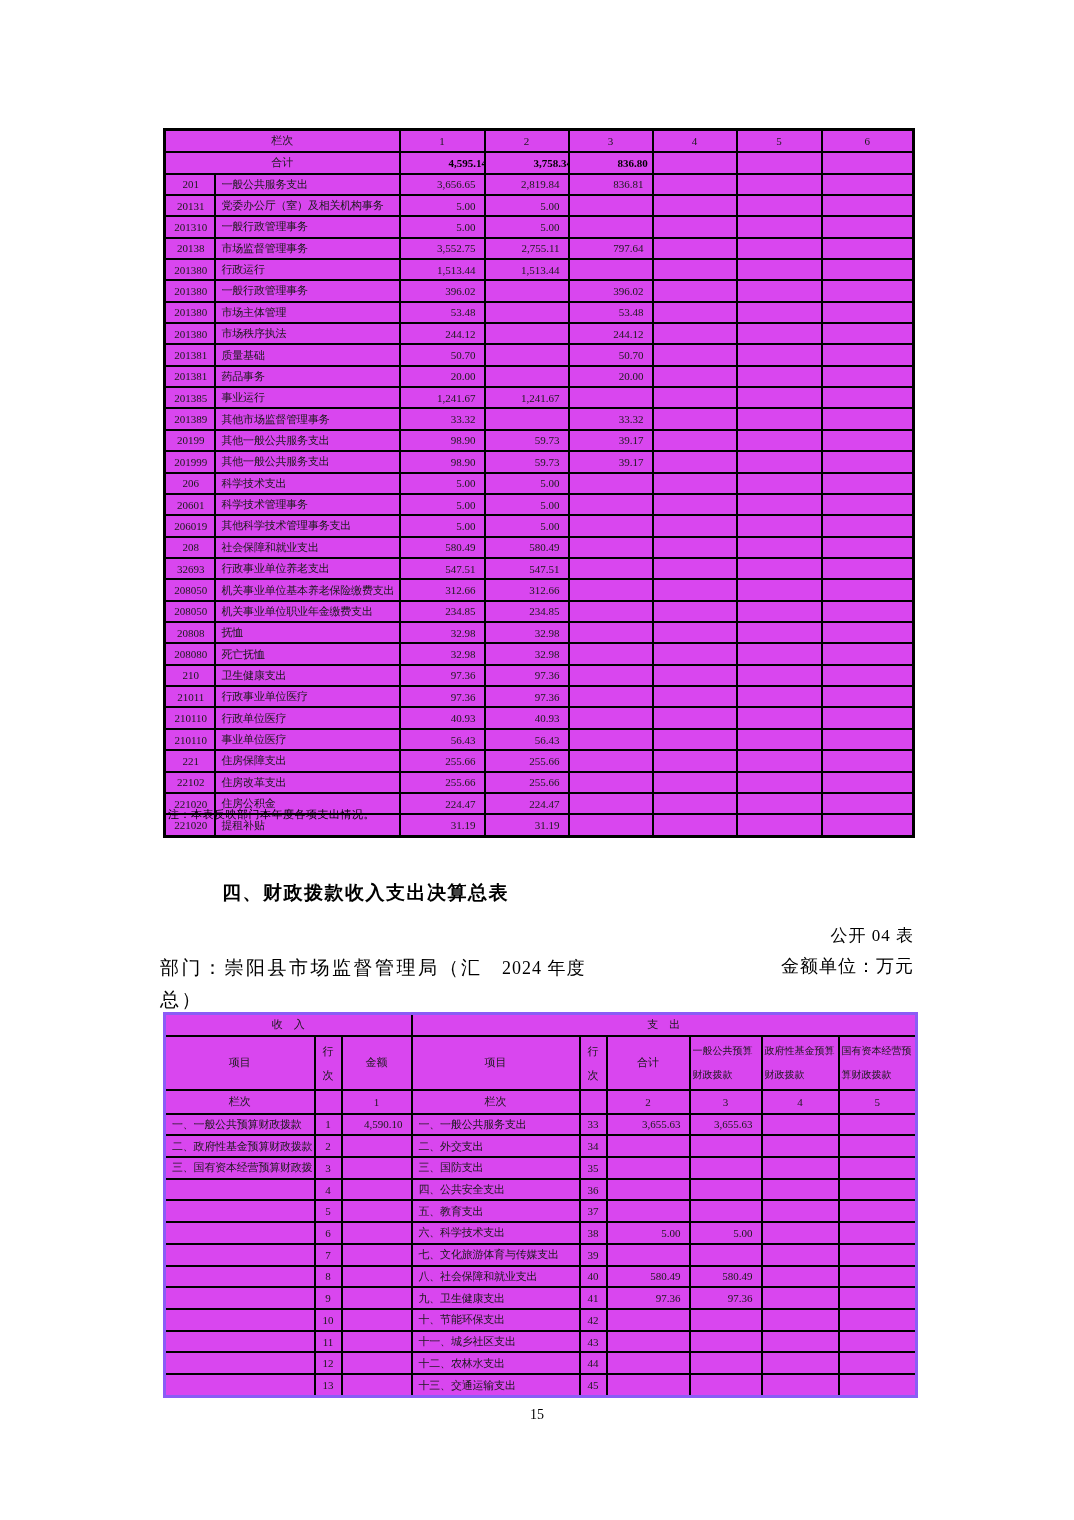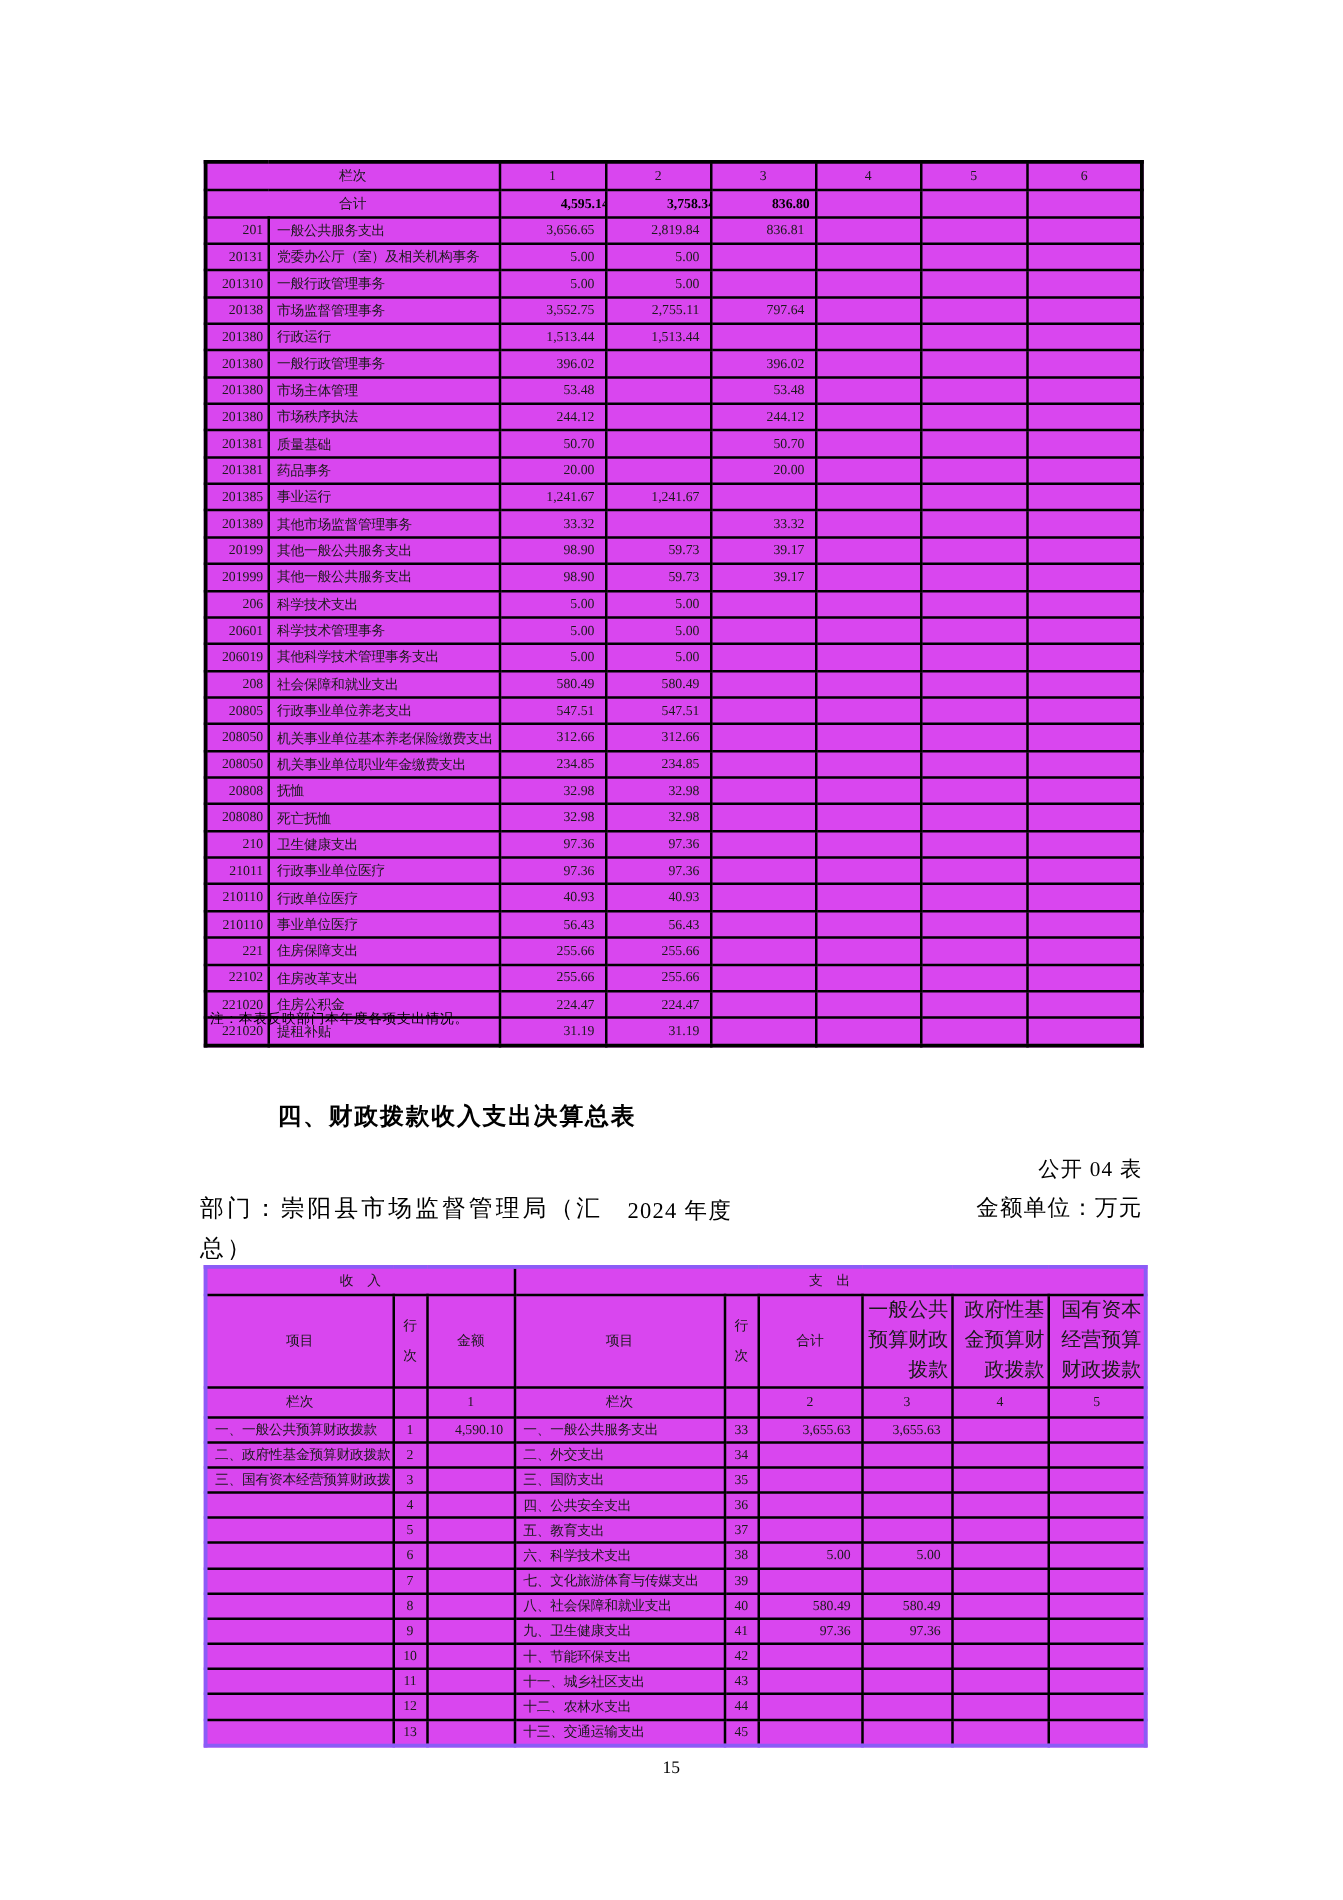--- a/index.html
+++ b/index.html
@@ -15,26 +15,26 @@
   td, th {
     border:2px solid #000; font-size:11px; font-weight:normal;
     padding:0 3px; overflow:hidden; vertical-align:middle; color:#1a1a1a;
   }
   #table1 thead tr { height:22px; }
   #table2 tr.r1 { height:22px; }
   #table2 tr.hdr2 { height:54px; }
   #table2 tr.lanci-row { height:24px; }
   .c { text-align:center; }
   .num { text-align:right; padding-right:8px; white-space:nowrap; }
-  .code { text-align:right; padding-left:5px; white-space:nowrap; }
+  .code { text-align:center; padding-left:5px; white-space:nowrap; }
   .name, .item { text-align:left; padding-left:6px; white-space:nowrap; letter-spacing:-0.2px; }
   .cline { text-align:center; }
   .bold { font-weight:bold; color:#000;padding-left:48px; }
   .sp { white-space:pre; }
-  .wrap { line-height:24px; padding:0 2px; font-size:16px; text-align:right; }
+  .wrap { line-height:24px; padding:0 2px; font-size:10px; text-align:left; }
   .vert { width:12px; margin:0 auto; line-height:24px; word-break:break-all; text-align:center; }
   .note { position:absolute; left:168px; top:807px; font-size:11px; letter-spacing:0.5px; }
   .title {
     position:absolute; left:222px; top:880px; margin:0;
     font-family:"Liberation Sans","DejaVu Sans",sans-serif;
     font-size:19px; font-weight:bold; letter-spacing:1.5px;
   }
   .tcode { position:absolute; right:160px; top:924px; font-size:17px; letter-spacing:1px; }
   .dept { position:absolute; left:160px; top:952px; font-size:19px; letter-spacing:2.5px; line-height:32px; }
   .year { position:absolute; left:502px; top:956px; font-size:18px; letter-spacing:1px; }
@@ -252,21 +252,21 @@
           <td class="code">208</td>
           <td class="name">社会保障和就业支出</td>
           <td class="num">580.49</td>
           <td class="num">580.49</td>
           <td class="num"></td>
           <td class="num"></td>
           <td class="num"></td>
           <td class="num"></td>
         </tr>
         <tr>
-          <td class="code">20805</td>
+          <td class="code">32693</td>
           <td class="name">行政事业单位养老支出</td>
           <td class="num">547.51</td>
           <td class="num">547.51</td>
           <td class="num"></td>
           <td class="num"></td>
           <td class="num"></td>
           <td class="num"></td>
         </tr>
         <tr>
           <td class="code">208050</td>

